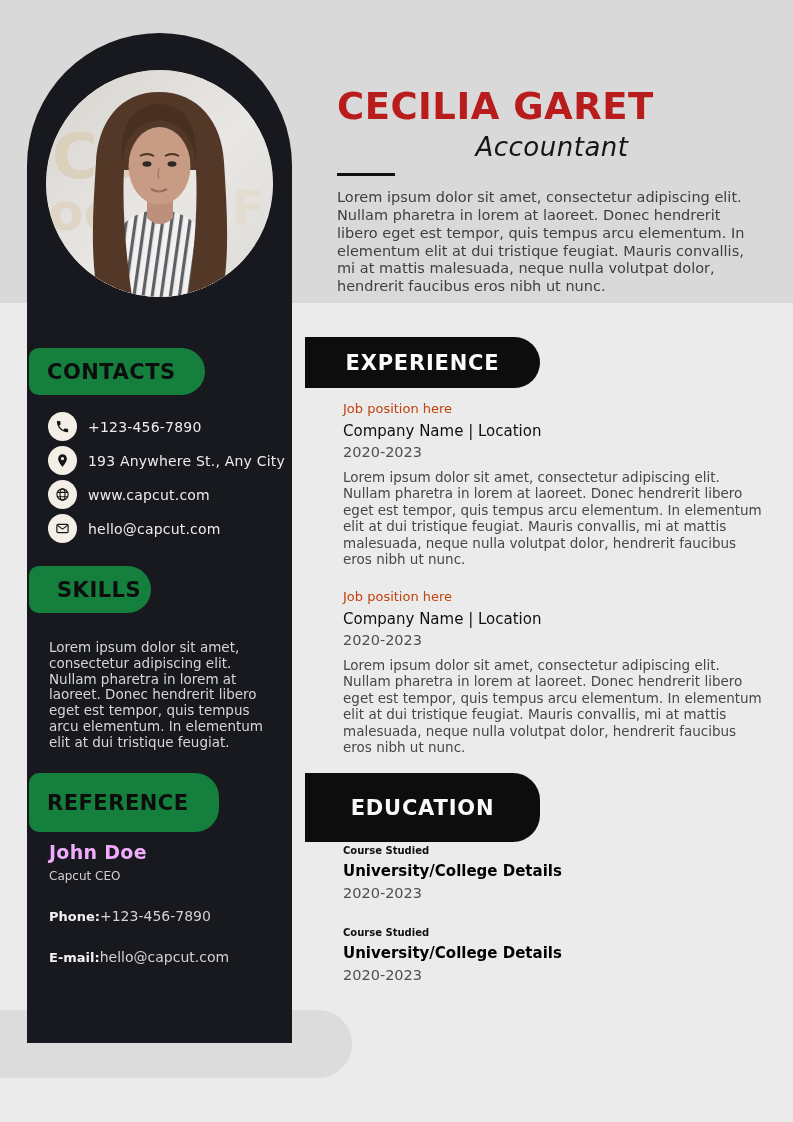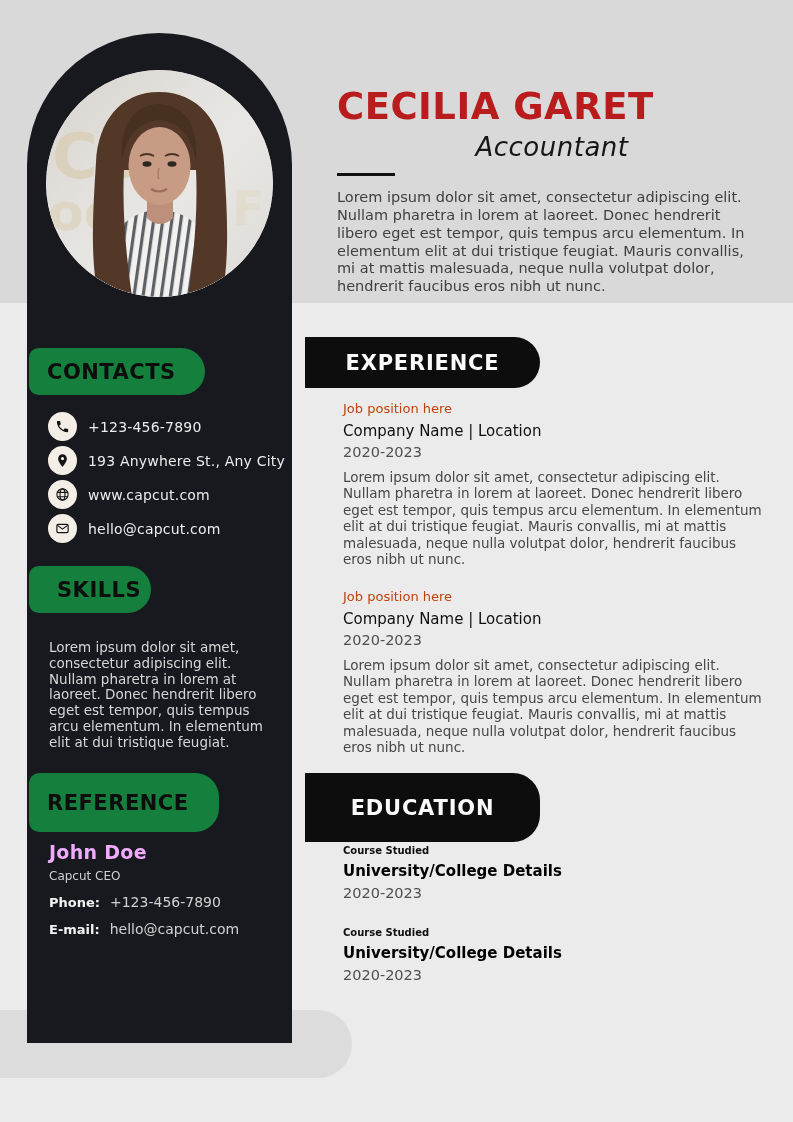--- a/index.html
+++ b/index.html
@@ -30,21 +30,21 @@
                   background:#f4efe6; display:flex; align-items:center; justify-content:center; }
   .contact-icon svg { width:15px; height:15px; }
   .contact-text { font-size:14px; color:#ececec; letter-spacing:.2px; white-space:nowrap; }
 
   .skills-text { position:absolute; top:607px; left:22px; width:228px;
                  font-size:13.5px; line-height:15.8px; color:#d6d6d6; }
 
   .ref-block { position:absolute; top:808px; left:22px; width:230px; }
   .ref-name { font-size:19px; font-weight:bold; color:#f0abfc; letter-spacing:.3px; }
   .ref-pos  { font-size:12px; color:#cfcfcf; margin-top:6px; }
-  .ref-row  { display:flex; gap:10px; margin-top:11px; align-items:baseline; }
+  .ref-row  { display:flex; margin-top:25px; align-items:baseline; }
   .ref-label{ font-size:13px; font-weight:bold; color:#f2f2f2; }
   .ref-value{ font-size:14px; color:#d2d2d2; }
 
   
   .header { position:absolute; left:337px; top:88px; width:430px; }
   .name { font-size:37px; font-weight:bold; color:#b91c1c; letter-spacing:0.5px; line-height:1.05; }
   .role { font-size:26px; font-style:italic; color:#161616; margin-top:5px; letter-spacing:.5px;text-align:center; }
   .role-underline { width:58px; height:3px; background:#111; margin-top:11px; }
   .summary { margin-top:13px; width:426px; font-size:14.5px; line-height:17.9px; color:#3f3f3f; }
 

